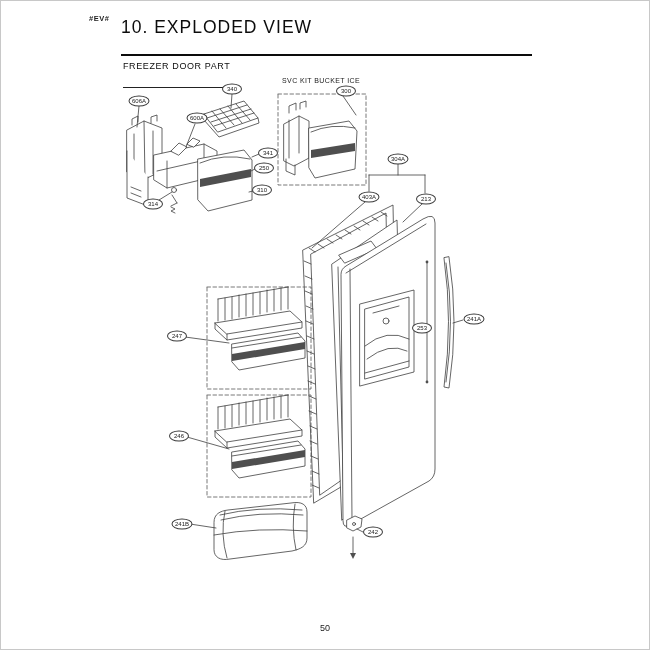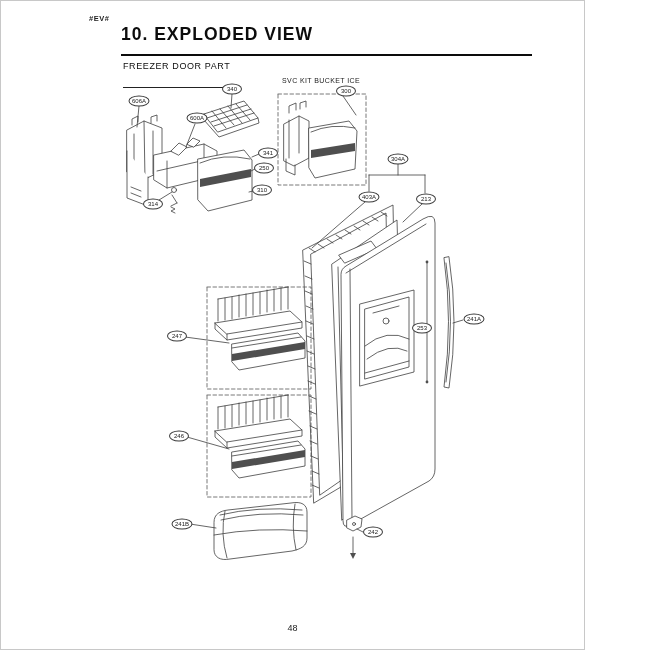--- a/index.html
+++ b/index.html
@@ -1,22 +1,22 @@
 <!DOCTYPE html>
 <html><head>
 <meta charset="utf-8">
 <style>
   html,body{margin:0;padding:0;background:#fff;}
   .page{
-    position:relative;width:585px;height:650px;background:#fff;
+    position:relative;width:650px;height:650px;background:#fff;
     font-family:"Liberation Sans", sans-serif;color:#111;
     border:1px solid #c8c8c8;box-sizing:border-box;overflow:hidden;
   }
   .corner-mark{position:absolute;left:88px;top:13px;font-size:7.5px;font-weight:bold;letter-spacing:.5px;color:#222;}
-  .title{position:absolute;left:120px;top:23px;font-size:17.5px;font-weight:700;letter-spacing:1px;color:#0c0c0c;white-space:nowrap;}
+  .title{position:absolute;left:120px;top:16px;font-size:17.5px;font-weight:400;letter-spacing:1px;color:#0c0c0c;white-space:nowrap;}
   .title-rule{position:absolute;left:120px;top:53px;width:411px;height:2px;background:#0c0c0c;}
   .subtitle{position:absolute;left:122px;top:60px;font-size:9px;letter-spacing:.6px;color:#0c0c0c;border-bottom:1px solid #222;padding-bottom:16px;white-space:nowrap;}
   .svc-title{position:absolute;left:281px;top:76px;font-size:7px;letter-spacing:.4px;color:#1a1a1a;white-space:nowrap;}
   .page-num{position:absolute;left:0;right:0;top:622px;text-align:center;font-size:9px;color:#222;}
   .art{position:absolute;left:0;top:0;z-index:1;}
   .art path,.art line,.art circle,.art ellipse,.art rect{stroke:#3f3f3f;stroke-width:.8;fill:none;stroke-linecap:round;stroke-linejoin:round;}
   .art .fw{fill:#ffffff;}
   .art .fd{fill:#4f4f4f;stroke:none;}
   .art .dash{stroke-dasharray:3.5 2.5;stroke:#555;}
   .plabel{
@@ -28,21 +28,21 @@
 </head>
 <body>
 
 <div class="page">
 
   <div class="corner-mark">#EV#</div>
   <div class="title">10. EXPLODED VIEW</div>
   <div class="title-rule"></div>
   <div class="subtitle">FREEZER DOOR PART</div>
   <div class="svc-title">SVC KIT BUCKET ICE</div>
-  <div class="page-num">48</div>
+  <div class="page-num">50</div>
 
   <svg class="art" width="650" height="650" viewBox="0 0 650 650">
 
     <g>
       <path class="fw" d="M302,249 L392,204 L397,452 L313,502 Z"></path>
       <path class="fw" d="M310,253 L385,212 L390,445 L319,494 Z"></path>
       <path d="M308,247 L314,251 M317,243 L323,247 M326,238 L332,242 M335,234 L341,238 M344,229 L350,233 M353,225 L359,229 M362,220 L368,224 M371,216 L377,220 M380,211 L386,215"></path>
       <path d="M303,260 L310,263 M304,275 L311,278 M304,290 L311,293 M305,305 L312,308 M305,320 L312,323 M306,335 L313,338 M306,350 L313,353 M307,365 L314,368 M307,380 L314,383 M308,395 L315,398 M308,410 L315,413 M309,425 L316,428 M309,440 L316,443 M310,455 L317,458 M311,470 L318,473 M311,484 L318,487"></path>
     </g>
 

